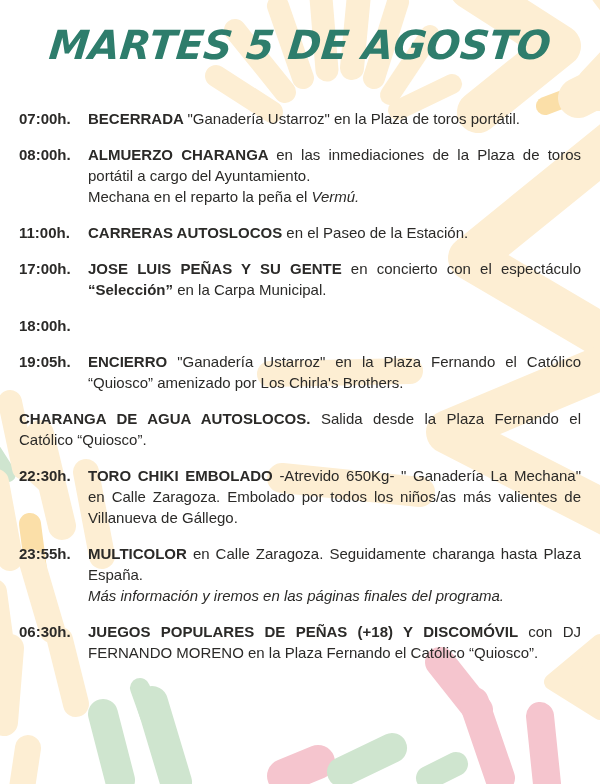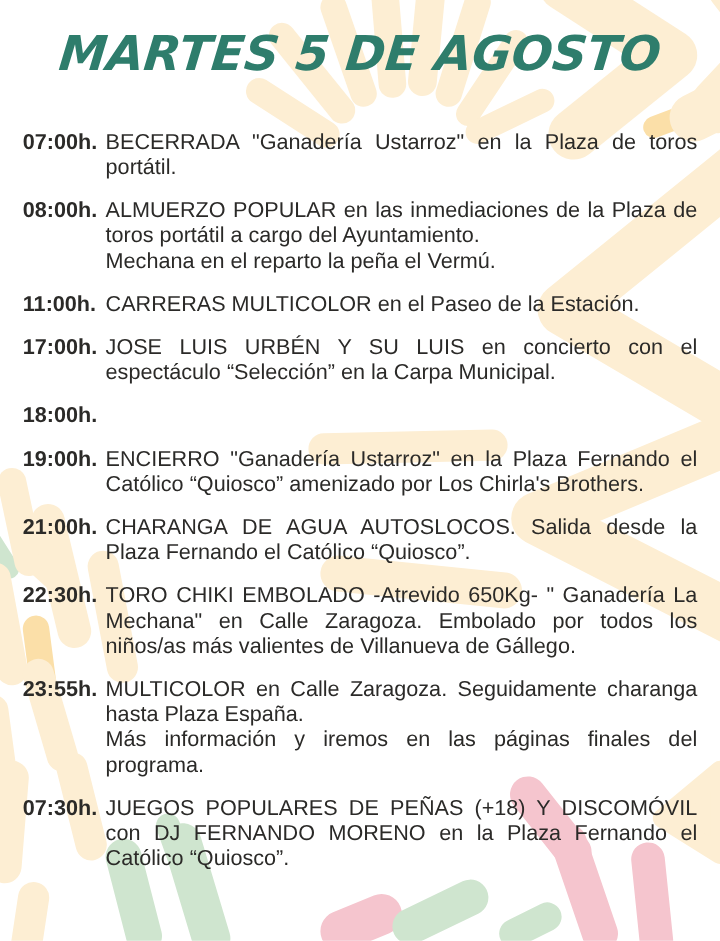--- a/index.html
+++ b/index.html
@@ -29,27 +29,27 @@
     font-size:40px;
     letter-spacing:0px;
     margin-top:22px;
     transform:skewX(-6deg);
     white-space:nowrap;
   }
   .events { margin-top:40px; }
   .event {
     display:flex;
     margin-bottom:15px;
-    font-size:18px;
+    font-size:15px;
     line-height:21px;
   }
   .time { flex:0 0 69px; font-weight:bold; white-space:nowrap; }
   .desc { flex:1; text-align:justify; }
-  .b { font-weight:normal; }
-  .i { }
+  .b { font-weight:bold; }
+  .i { font-style:italic; }
 </style>
 </head>
 <body>
 
 <svg class="decor" viewBox="0 0 600 784" aria-hidden="true">
 
   <g>
     <line class="st st-cream" stroke-width="22" x1="285" y1="92" x2="235" y2="30"></line>
     <line class="st st-cream" stroke-width="22" x1="303" y1="78" x2="278" y2="6"></line>
     <line class="st st-cream" stroke-width="23" x1="327" y1="70" x2="320" y2="-14"></line>
@@ -116,47 +116,46 @@
 
 <div class="content">
   <div class="title">MARTES 5 DE AGOSTO</div>
   <div class="events">
       <div class="event">
         <span class="time">07:00h.</span>
         <span class="desc"><span class="b">BECERRADA </span><span>"Ganadería Ustarroz" en la Plaza de toros portátil.</span></span>
       </div>
       <div class="event">
         <span class="time">08:00h.</span>
-        <span class="desc"><span class="b">ALMUERZO POPULAR </span><span>en las inmediaciones de la Plaza de toros portátil a cargo del Ayuntamiento.</span><br><span>Mechana en el reparto la peña el </span><span class="i">Vermú.</span></span>
+        <span class="desc"><span class="b">ALMUERZO CHARANGA </span><span>en las inmediaciones de la Plaza de toros portátil a cargo del Ayuntamiento.</span><br><span>Mechana en el reparto la peña el </span><span class="i">Vermú.</span></span>
       </div>
       <div class="event">
         <span class="time">11:00h.</span>
-        <span class="desc"><span class="b">CARRERAS MULTICOLOR </span><span>en el Paseo de la Estación.</span></span>
+        <span class="desc"><span class="b">CARRERAS AUTOSLOCOS </span><span>en el Paseo de la Estación.</span></span>
       </div>
       <div class="event">
         <span class="time">17:00h.</span>
-        <span class="desc"><span class="b">JOSE LUIS URBÉN Y SU LUIS </span><span>en concierto con el espectáculo </span><span class="b">“Selección” </span><span>en la Carpa Municipal.</span></span>
+        <span class="desc"><span class="b">JOSE LUIS PEÑAS Y SU GENTE </span><span>en concierto con el espectáculo </span><span class="b">“Selección” </span><span>en la Carpa Municipal.</span></span>
       </div>
       <div class="event">
         <span class="time">18:00h.</span>
       </div>
       <div class="event">
-        <span class="time">19:00h.</span>
+        <span class="time">19:05h.</span>
         <span class="desc"><span class="b">ENCIERRO </span><span>"Ganadería Ustarroz" en la Plaza Fernando el Católico “Quiosco” amenizado por Los Chirla's Brothers.</span></span>
       </div>
       <div class="event">
-        <span class="time">21:00h.</span>
         <span class="desc"><span class="b">CHARANGA DE AGUA AUTOSLOCOS. </span><span>Salida desde la Plaza Fernando el Católico “Quiosco”.</span></span>
       </div>
       <div class="event">
         <span class="time">22:30h.</span>
         <span class="desc"><span class="b">TORO CHIKI EMBOLADO </span><span> -Atrevido 650Kg- " Ganadería La Mechana" en Calle Zaragoza. Embolado por todos los niños/as más valientes de Villanueva de Gállego.</span></span>
       </div>
       <div class="event">
         <span class="time">23:55h.</span>
         <span class="desc"><span class="b">MULTICOLOR </span><span>en Calle Zaragoza. Seguidamente charanga hasta Plaza España.</span><br><span class="i">Más información y iremos en las páginas finales del programa.</span></span>
       </div>
       <div class="event">
-        <span class="time">07:30h.</span>
+        <span class="time">06:30h.</span>
         <span class="desc"><span class="b">JUEGOS POPULARES DE PEÑAS (+18) Y DISCOMÓVIL </span><span>con DJ FERNANDO MORENO en la Plaza Fernando el Católico “Quiosco”.</span></span>
       </div>
     </div>
 </div>
 
 </body></html>

